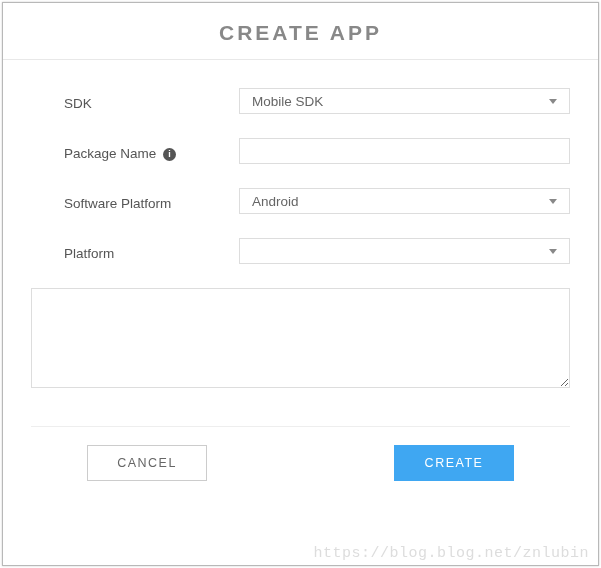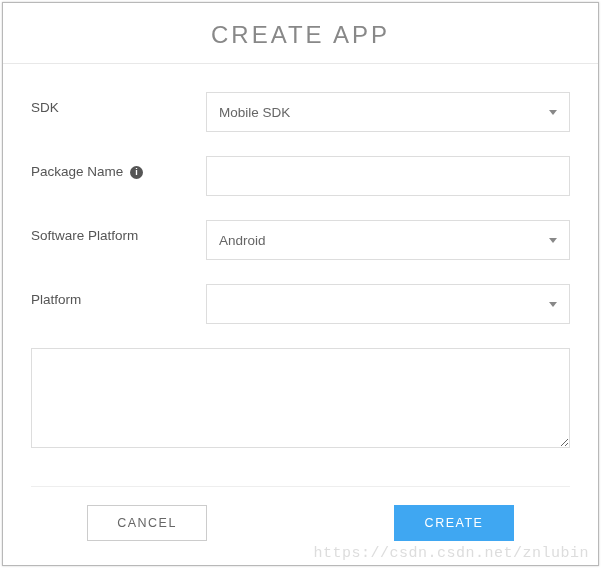--- a/index.html
+++ b/index.html
@@ -23,46 +23,47 @@
       background: #fff;
       border: 1px solid #b8b8b8;
       box-shadow: 0 0 2px rgba(0,0,0,0.2);
     }
     .modal-header {
       text-align: center;
       padding: 18px 0 14px;
       border-bottom: 1px solid #e8e8e8;
     }
     .modal-title {
-      font-size: 24px;
-      font-weight: 400;
+      font-size: 21px;
+      font-weight: 700;
       letter-spacing: 3px;
       color: #888;
     }
     .modal-body {
       padding: 28px 28px 10px;
     }
     .form-row {
       display: flex;
       align-items: flex-start;
       margin-bottom: 24px;
     }
     .form-label {
       width: 175px;
       padding-top: 8px;
       font-size: 13.5px;
       color: #555;
       flex-shrink: 0;
+      margin-left: 33px;
     }
     .form-control-wrap {
       flex: 1;
     }
     .form-input, .form-select, .form-textarea {
       width: 100%;
-      height: 40px;
+      height: 26px;
       border: 1px solid #ddd;
       background: #fff;
       font-size: 13.5px;
       color: #666;
       padding: 0 12px;
       font-family: inherit;
     }
     .form-select {
       display: flex;
       align-items: center;
@@ -192,13 +193,13 @@
 
   </div>
 
   <div class="modal-footer">
     <button class="btn btn-cancel">CANCEL</button>
     <button class="btn btn-create">CREATE</button>
   </div>
 
 </div>
 
-<div class="watermark">https://csdn.csdn.net/znlubin</div>
+<div class="watermark">https://blog.blog.net/znlubin</div>
 
 </body></html>

